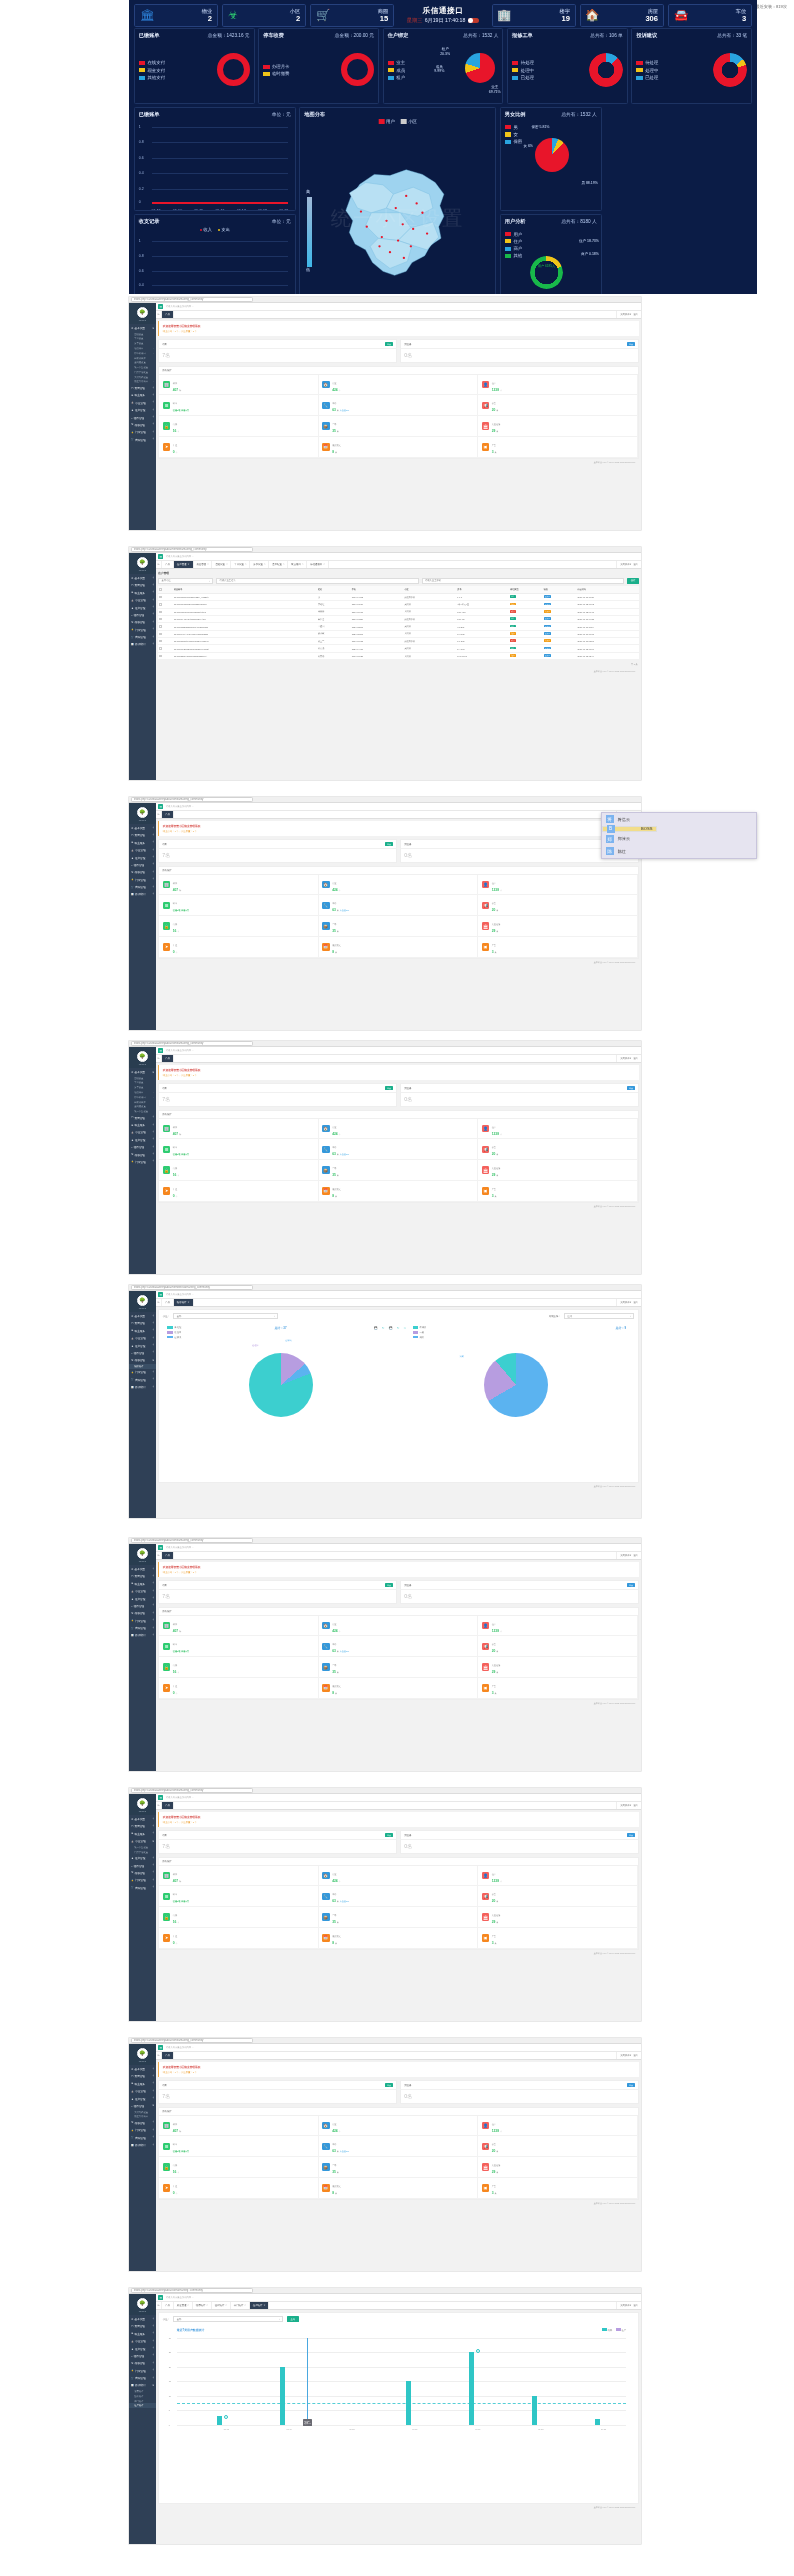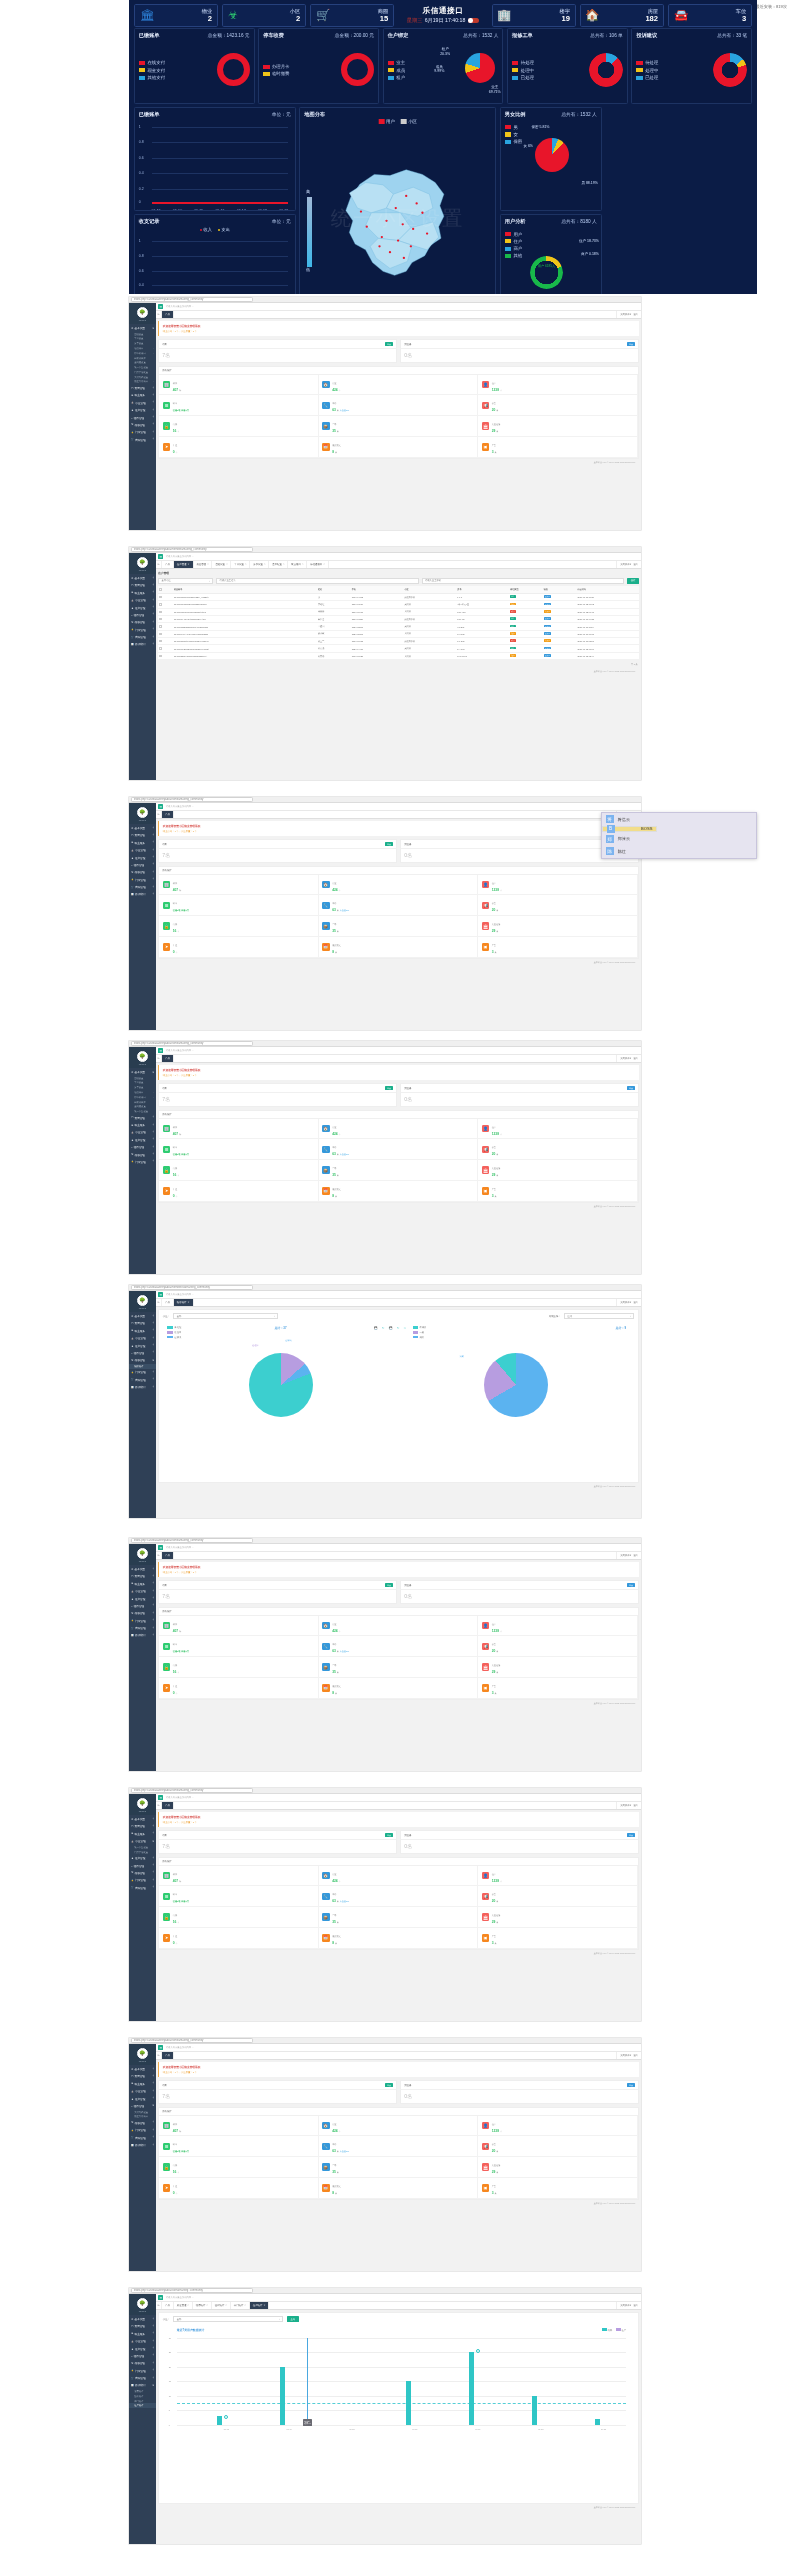--- a/index.html
+++ b/index.html
@@ -221,21 +221,21 @@
       </div>
 
       <div class="kpi">
         <span class="ico" style="color:#f1a33a">🏢</span>
         <span class="txt"><span class="lbl">楼宇</span><br>
         <span class="num">19</span></span>
       </div>
       <div class="kpi">
         <span class="ico" style="color:#2ecc71">🏠</span>
         <span class="txt"><span class="lbl">房屋</span><br>
-        <span class="num">182</span></span>
+        <span class="num">306</span></span>
       </div>
       <div class="kpi">
         <span class="ico" style="color:#2e9fe0">🚘</span>
         <span class="txt"><span class="lbl">车位</span><br>
         <span class="num">3</span></span>
       </div>
     </div>
 
     <div class="dash-row row2">
       <div class="panel">

